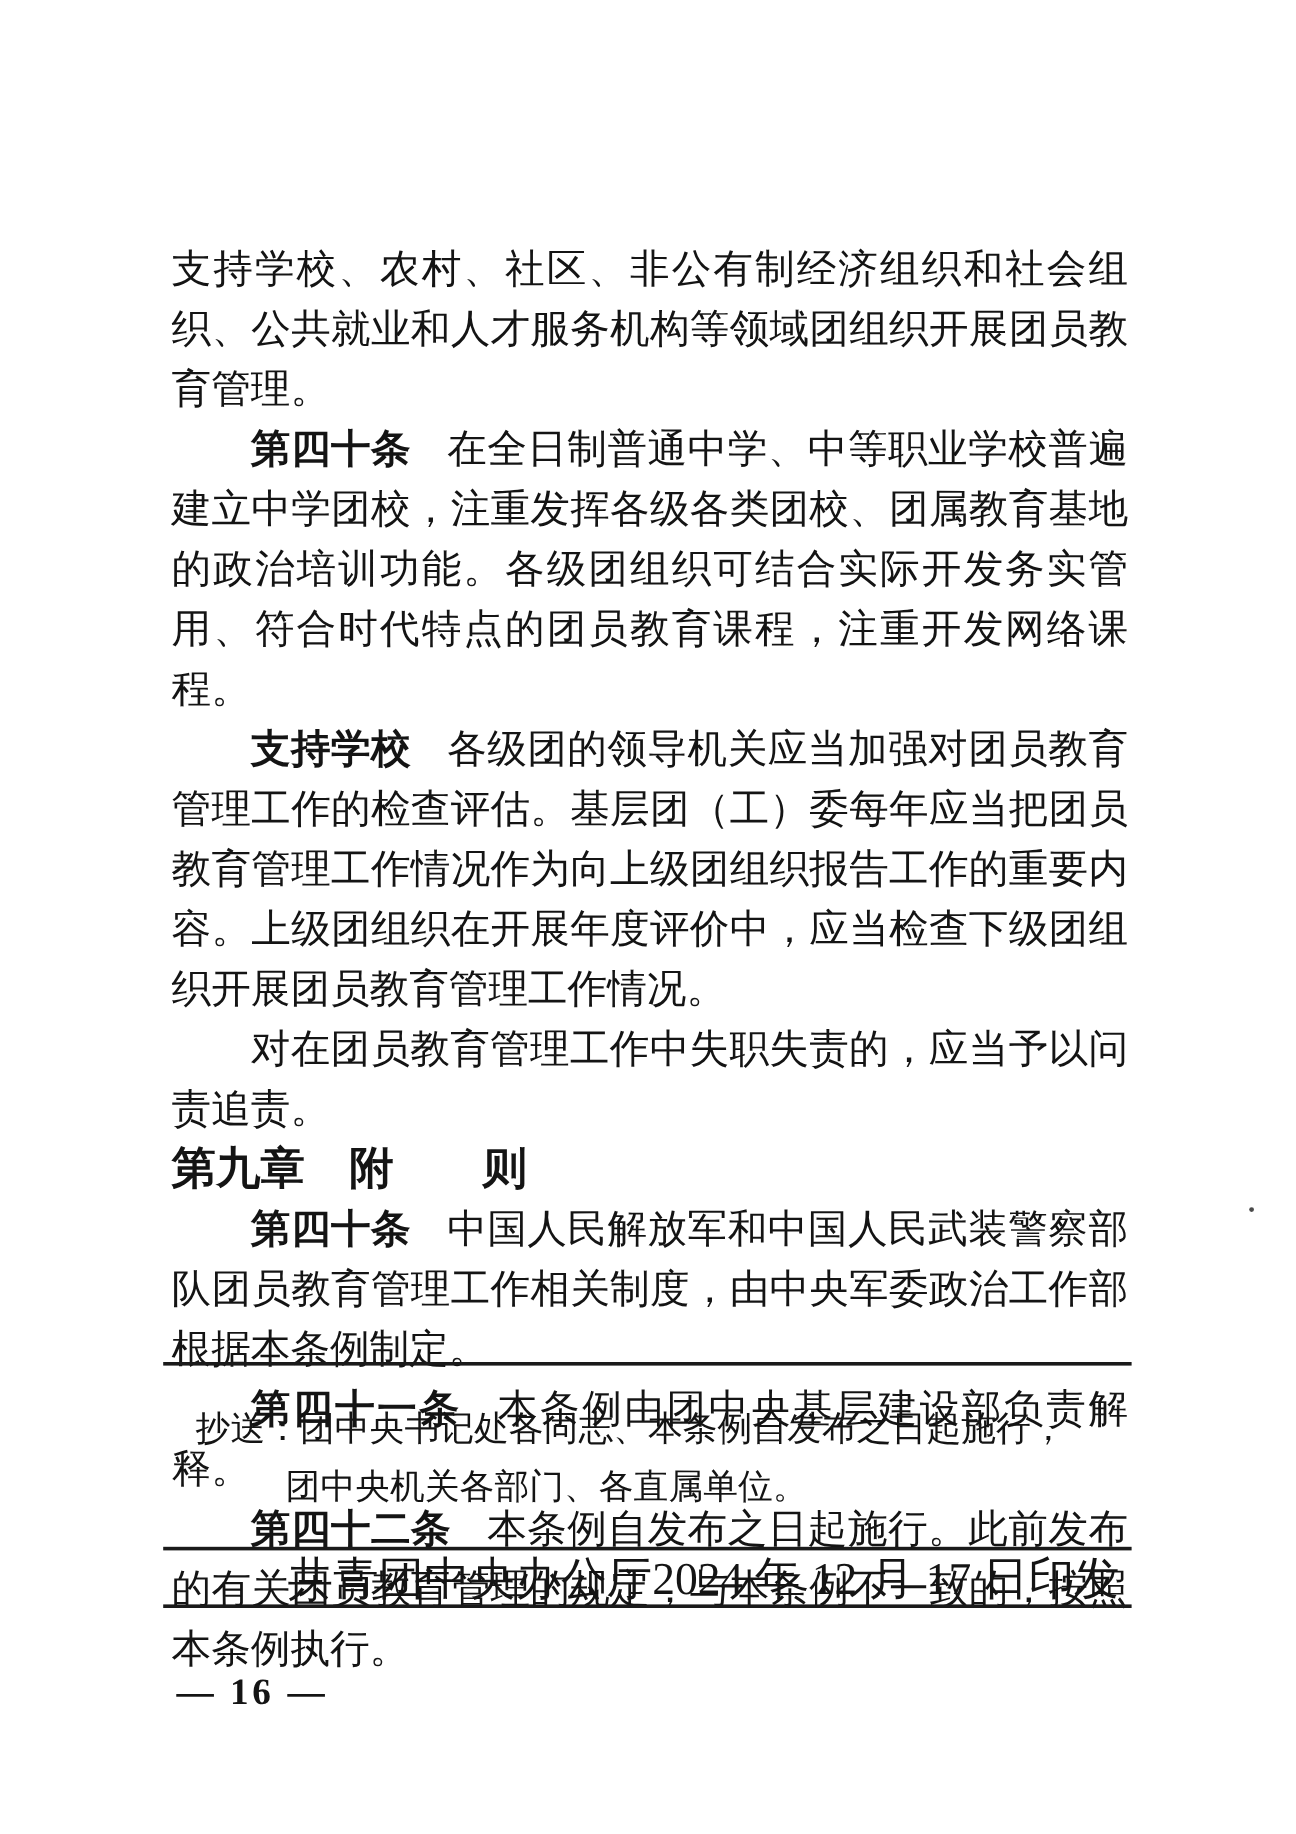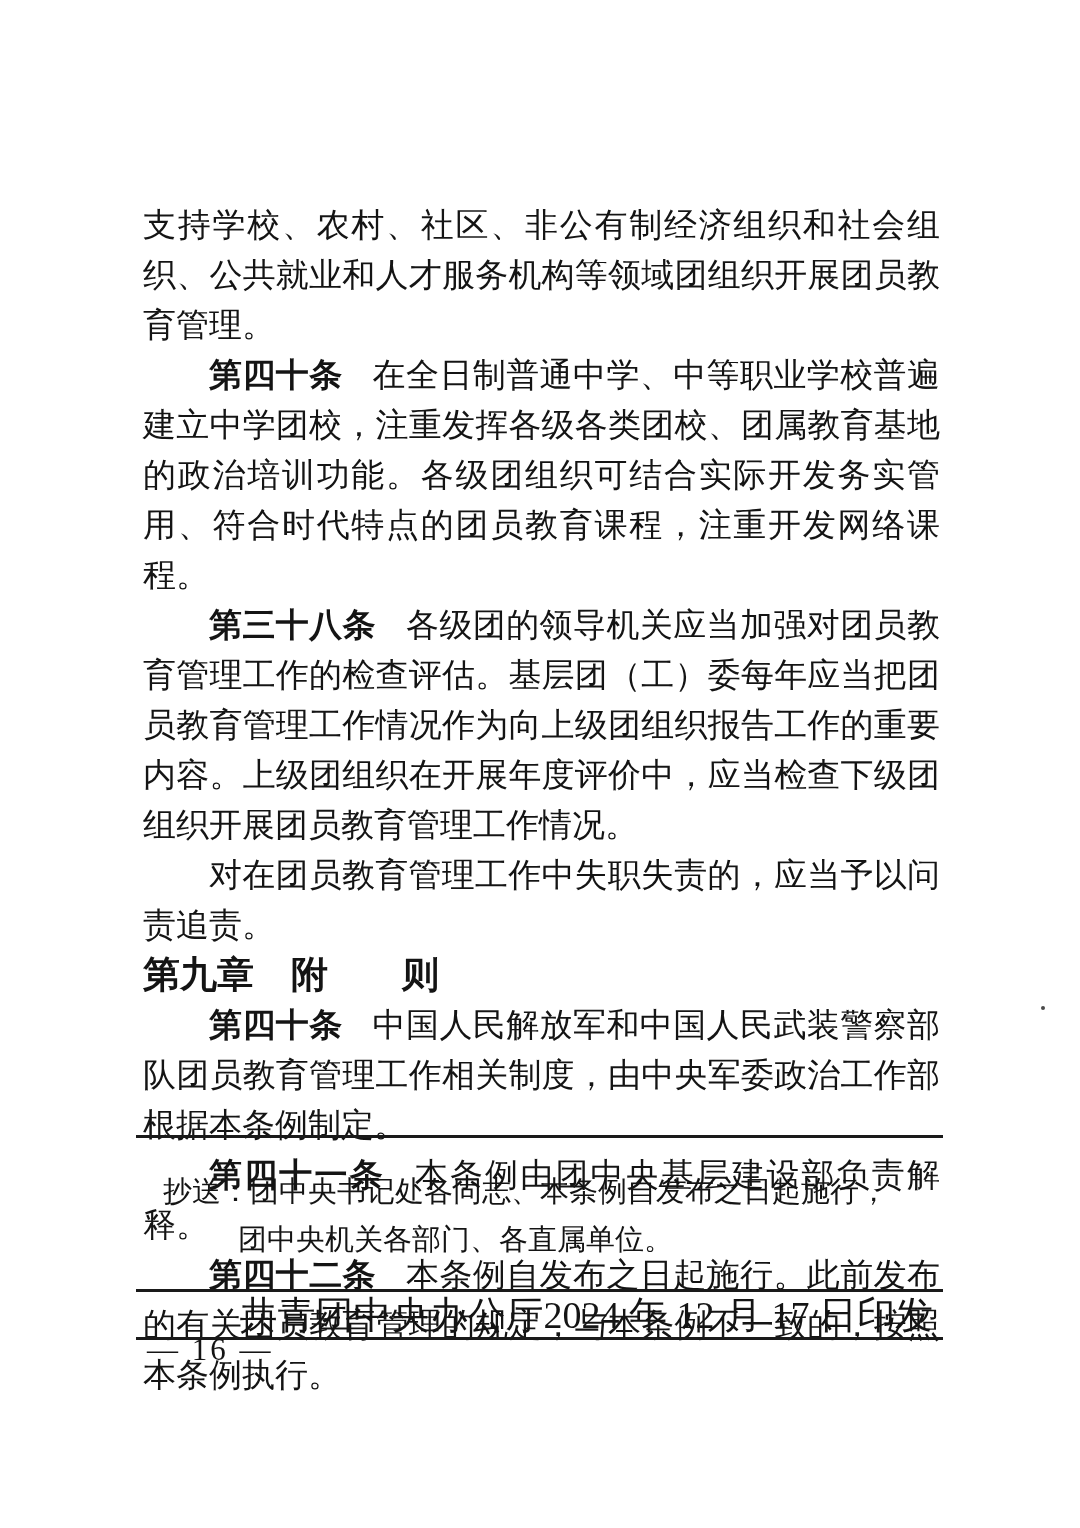--- a/index.html
+++ b/index.html
@@ -42,40 +42,40 @@
     font-size:29px;line-height:48px;
     text-align:left;
   }
   .copy-line-2{margin-left:75px;}
   .issuer-row{
     position:absolute;left:163px;top:1294px;width:770px;height:42px;
     display:flex;justify-content:flex-end;align-items:center;
     font-size:38px;
   }
   .page-number{
-    position:absolute;left:147px;top:1332px;
-    font-size:31px;letter-spacing:3px;
+    position:absolute;left:147px;top:1392px;
+    font-size:31px;letter-spacing:3px;font-weight:bold;
   }
   .speck{
     position:absolute;left:1041px;top:1006px;width:4px;height:4px;
     background:#4a4a4a;border-radius:50%;
   }
 </style>
 </head>
 <body>
 
 <div class="sheet">
 
   <div class="body-text">
 
     <p><span>支持学校、农村、社区、非公有制经济组织和社会组织、公共就业和人才服务机构等领域团组织开展团员教育管理。</span></p>
 
     <p class="indent"><span class="par-label">第四十条</span><span>在全日制普通中学、中等职业学校普遍建立中学团校，注重发挥各级各类团校、团属教育基地的政治培训功能。各级团组织可结合实际开发务实管用、符合时代特点的团员教育课程，注重开发网络课程。</span></p>
 
-    <p class="indent"><span class="par-label">第三十八条</span><span>各级团的领导机关应当加强对团员教育管理工作的检查评估。基层团（工）委每年应当把团员教育管理工作情况作为向上级团组织报告工作的重要内容。上级团组织在开展年度评价中，应当检查下级团组织开展团员教育管理工作情况。</span></p>
+    <p class="indent"><span class="par-label">支持学校</span><span>各级团的领导机关应当加强对团员教育管理工作的检查评估。基层团（工）委每年应当把团员教育管理工作情况作为向上级团组织报告工作的重要内容。上级团组织在开展年度评价中，应当检查下级团组织开展团员教育管理工作情况。</span></p>
 
     <p class="indent"><span>对在团员教育管理工作中失职失责的，应当予以问责追责。</span></p>
 
     <p class="chapter-heading">第九章　附　　则</p>
 
     <p class="indent"><span class="par-label">第四十条</span><span>中国人民解放军和中国人民武装警察部队团员教育管理工作相关制度，由中央军委政治工作部根据本条例制定。</span></p>
 
     <p class="indent"><span class="par-label">第四十一条</span><span>本条例由团中央基层建设部负责解释。</span></p>
 
     <p class="indent"><span class="par-label">第四十二条</span><span>本条例自发布之日起施行。此前发布的有关团员教育管理的规定，与本条例不一致的，按照本条例执行。</span></p>

